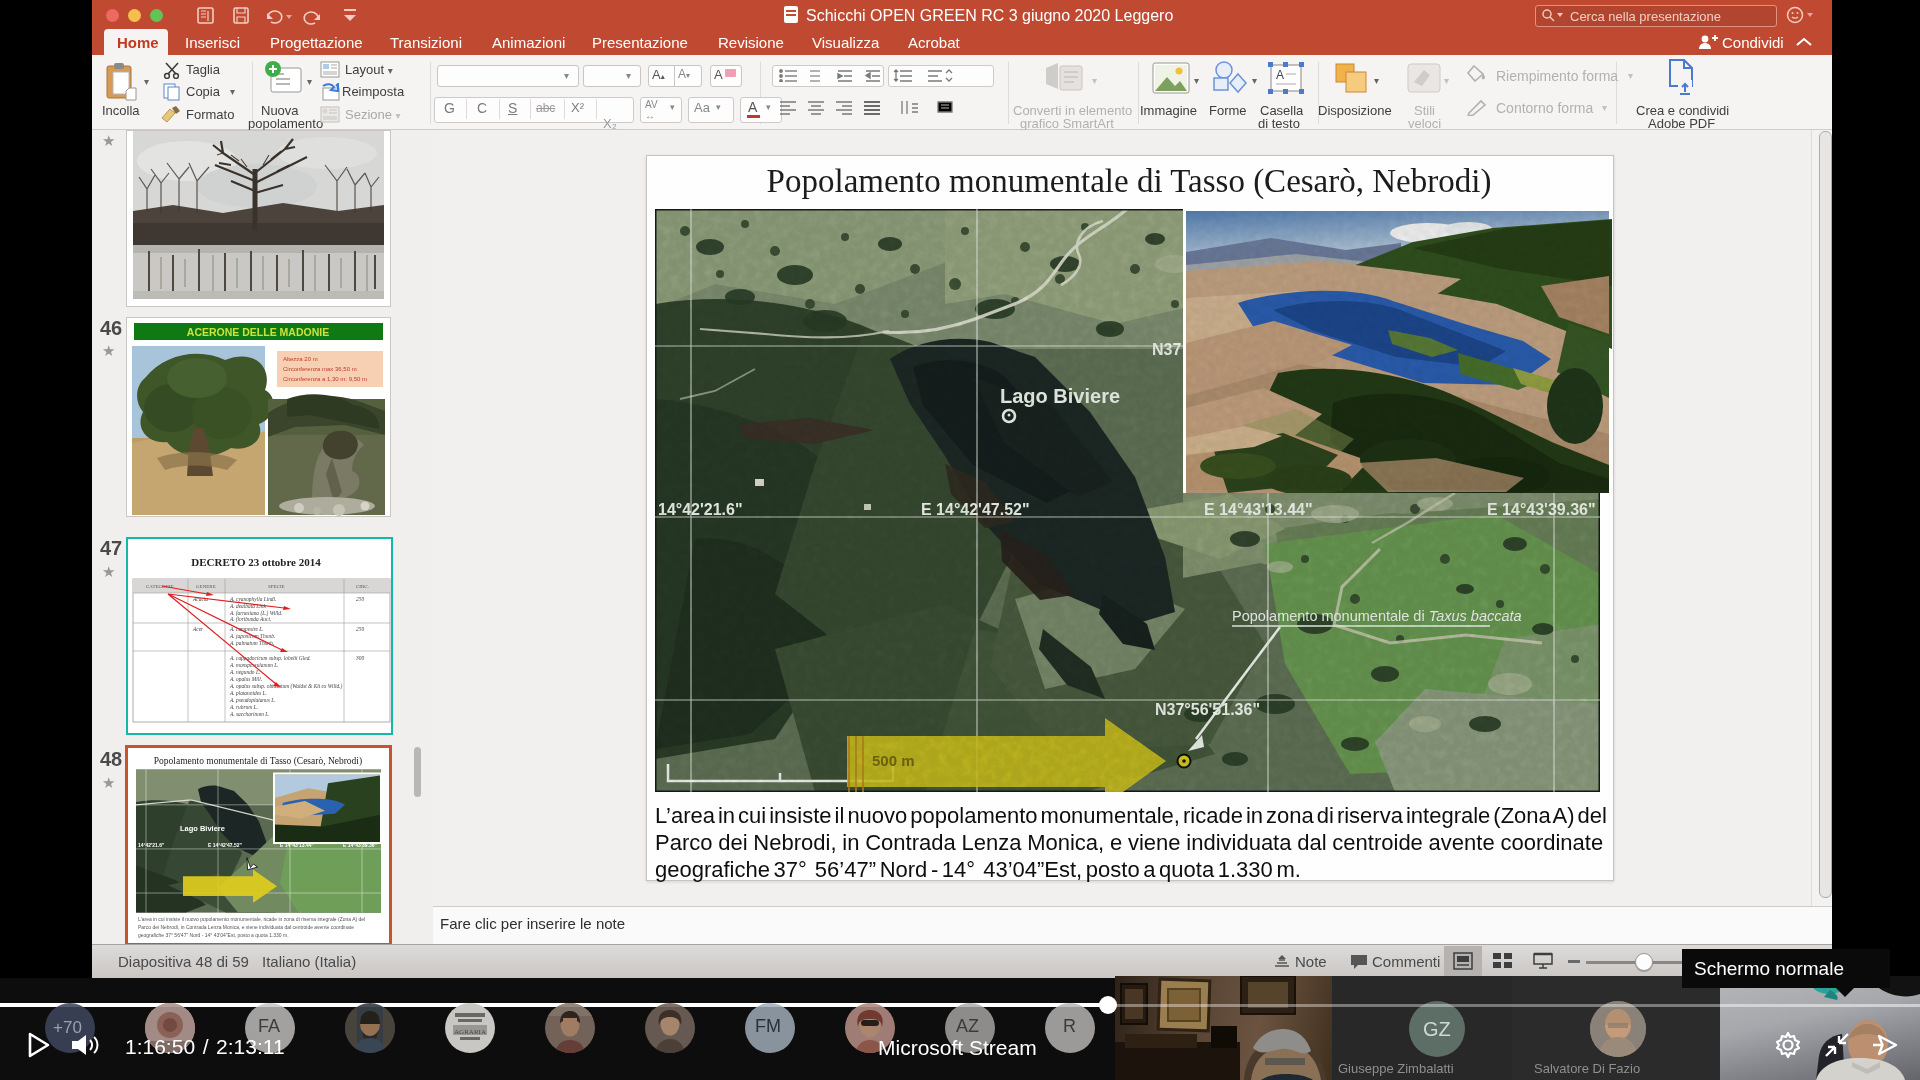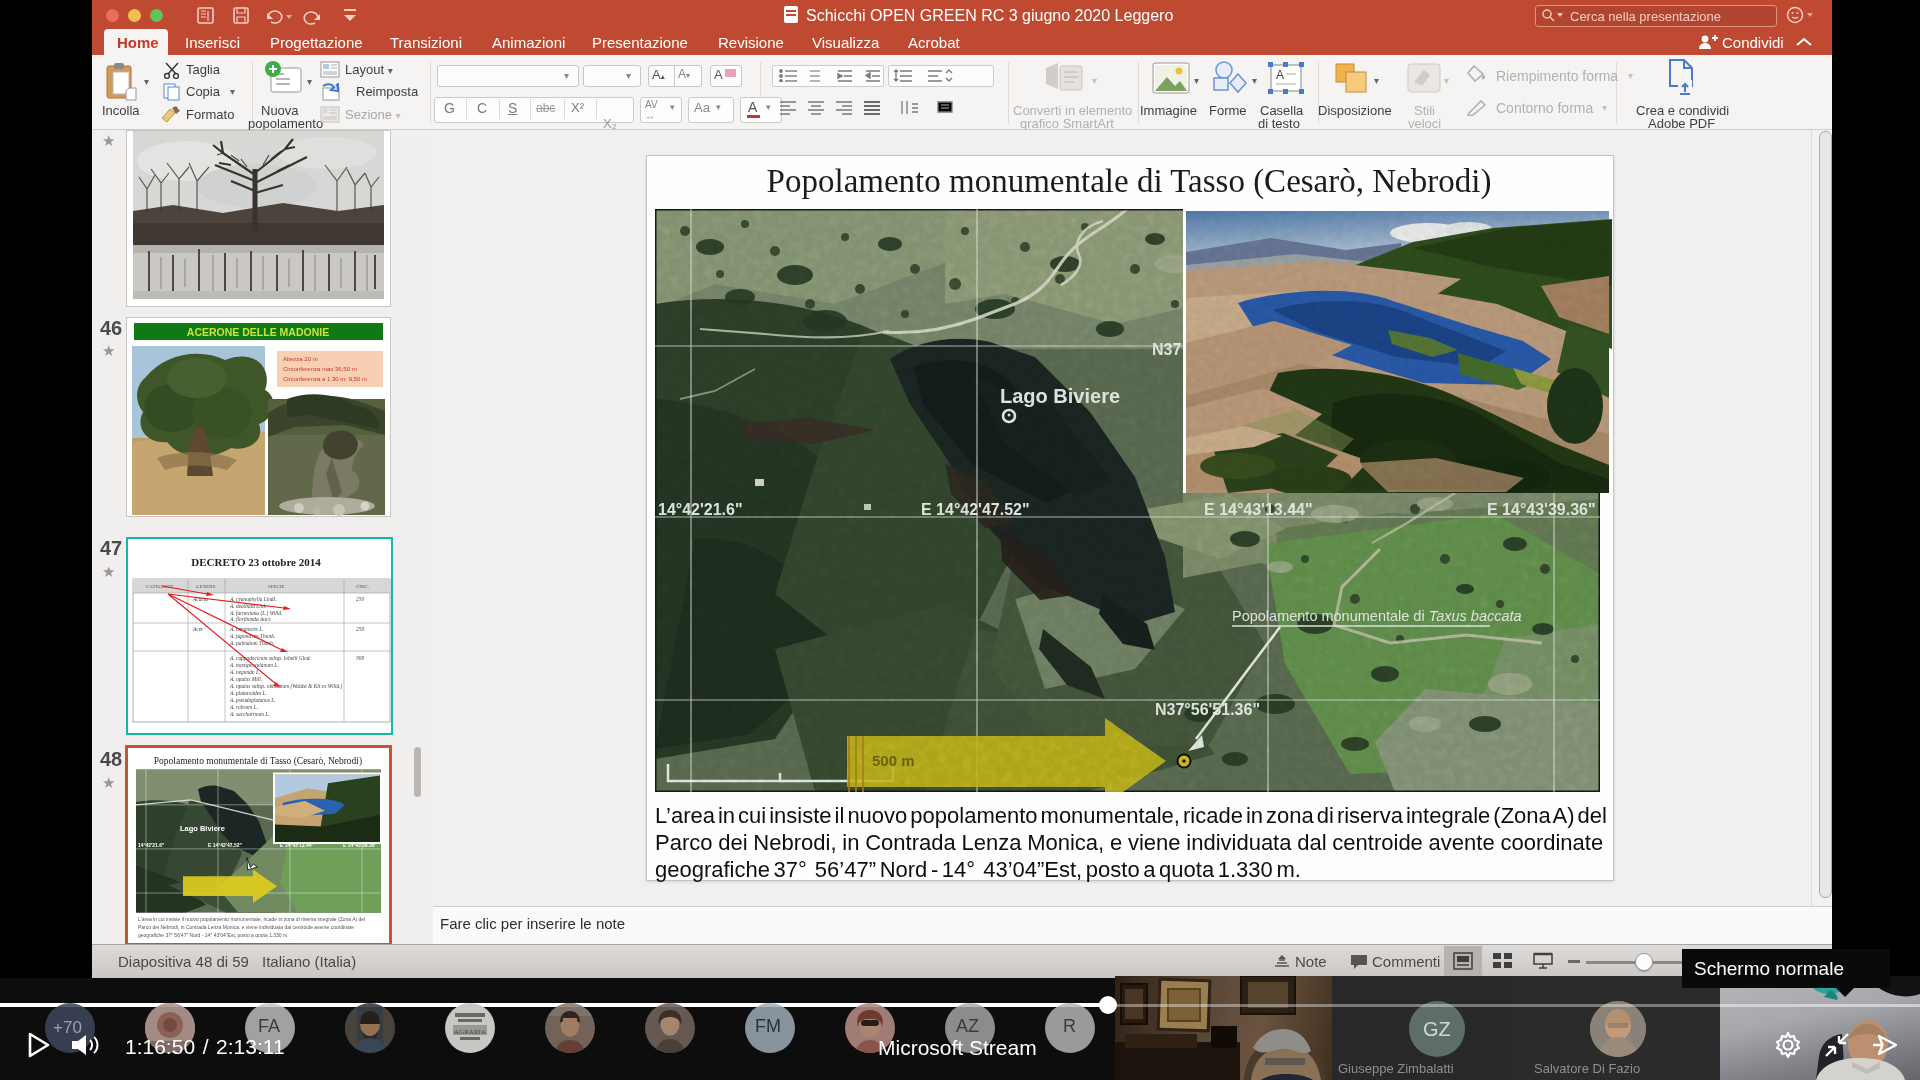--- a/index.html
+++ b/index.html
@@ -121,21 +121,21 @@
   <svg class="a" style="left:228px;top:61px" width="20" height="17" viewBox="0 0 20 17">
       <rect x="1" y="1" width="18" height="15" fill="#fff" stroke="#9a9795"></rect>
       <rect x="3" y="3" width="6" height="5" fill="#aecbe8"></rect>
       <path d="M11 4h6M11 7h6M3 11h14M3 13h14" stroke="#c9c6c3" stroke-width="1.4"></path>
     </svg>
   <div class="a tx" style="left:253px;top:62px;font-size:13px;color:#3e3e3e">Layout <span style="font-size:10px;color:#666">▾</span></div>
   <svg class="a" style="left:228px;top:83px" width="20" height="18" viewBox="0 0 20 18">
       <rect x="3" y="5" width="16" height="12" fill="#fff" stroke="#9a9795"></rect>
       <path d="M3 3c4-3 9-2 11 1l-3 3 7 1V1l-2 2" fill="none" stroke="#3a7ad9" stroke-width="2"></path>
     </svg>
-  <div class="a tx" style="left:264px;top:84px;font-size:13px;color:#3e3e3e">Reimposta</div>
+  <div class="a tx" style="left:250px;top:84px;font-size:13px;color:#3e3e3e">Reimposta</div>
   <svg class="a" style="left:228px;top:106px" width="20" height="17" viewBox="0 0 20 17">
       <rect x="1" y="1" width="18" height="15" fill="#eceae8" stroke="#c3c0bd"></rect>
       <circle cx="5" cy="5" r="2.5" fill="#d9d6d3"></circle>
       <path d="M9 4h8M9 7h8M3 11h14M3 13h14" stroke="#d3d0cd" stroke-width="1.4"></path>
     </svg>
   <div class="a tx" style="left:253px;top:107px;font-size:13px;color:#aaa8a6">Sezione <span style="font-size:10px;color:#c3c0bd">▾</span></div>
 
   <div class="a" style="left:345px;top:65px;width:140px;height:20px;background:#fdfdfd;border:1px solid #c9c6c3;border-radius:3px"></div>
   <div class="a tx" style="left:472px;top:70px;font-size:10px;color:#888">▾</div>
   <div class="a" style="left:491px;top:65px;width:56px;height:20px;background:#fdfdfd;border:1px solid #c9c6c3;border-radius:3px"></div>

